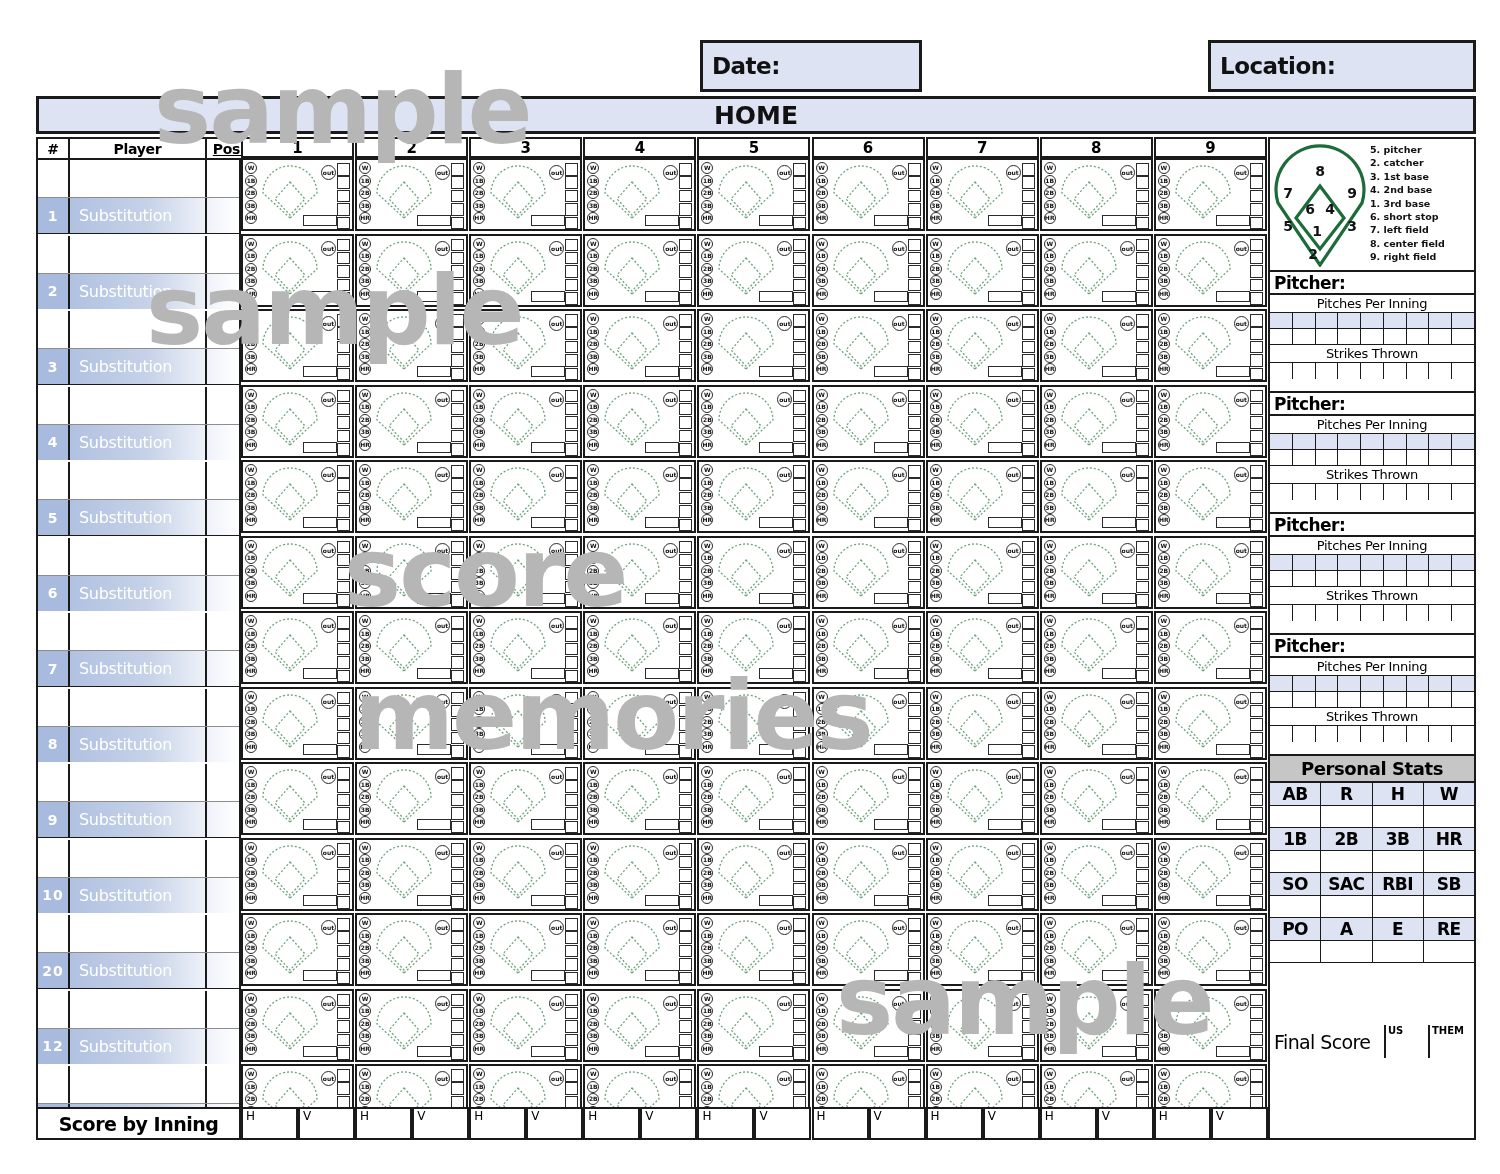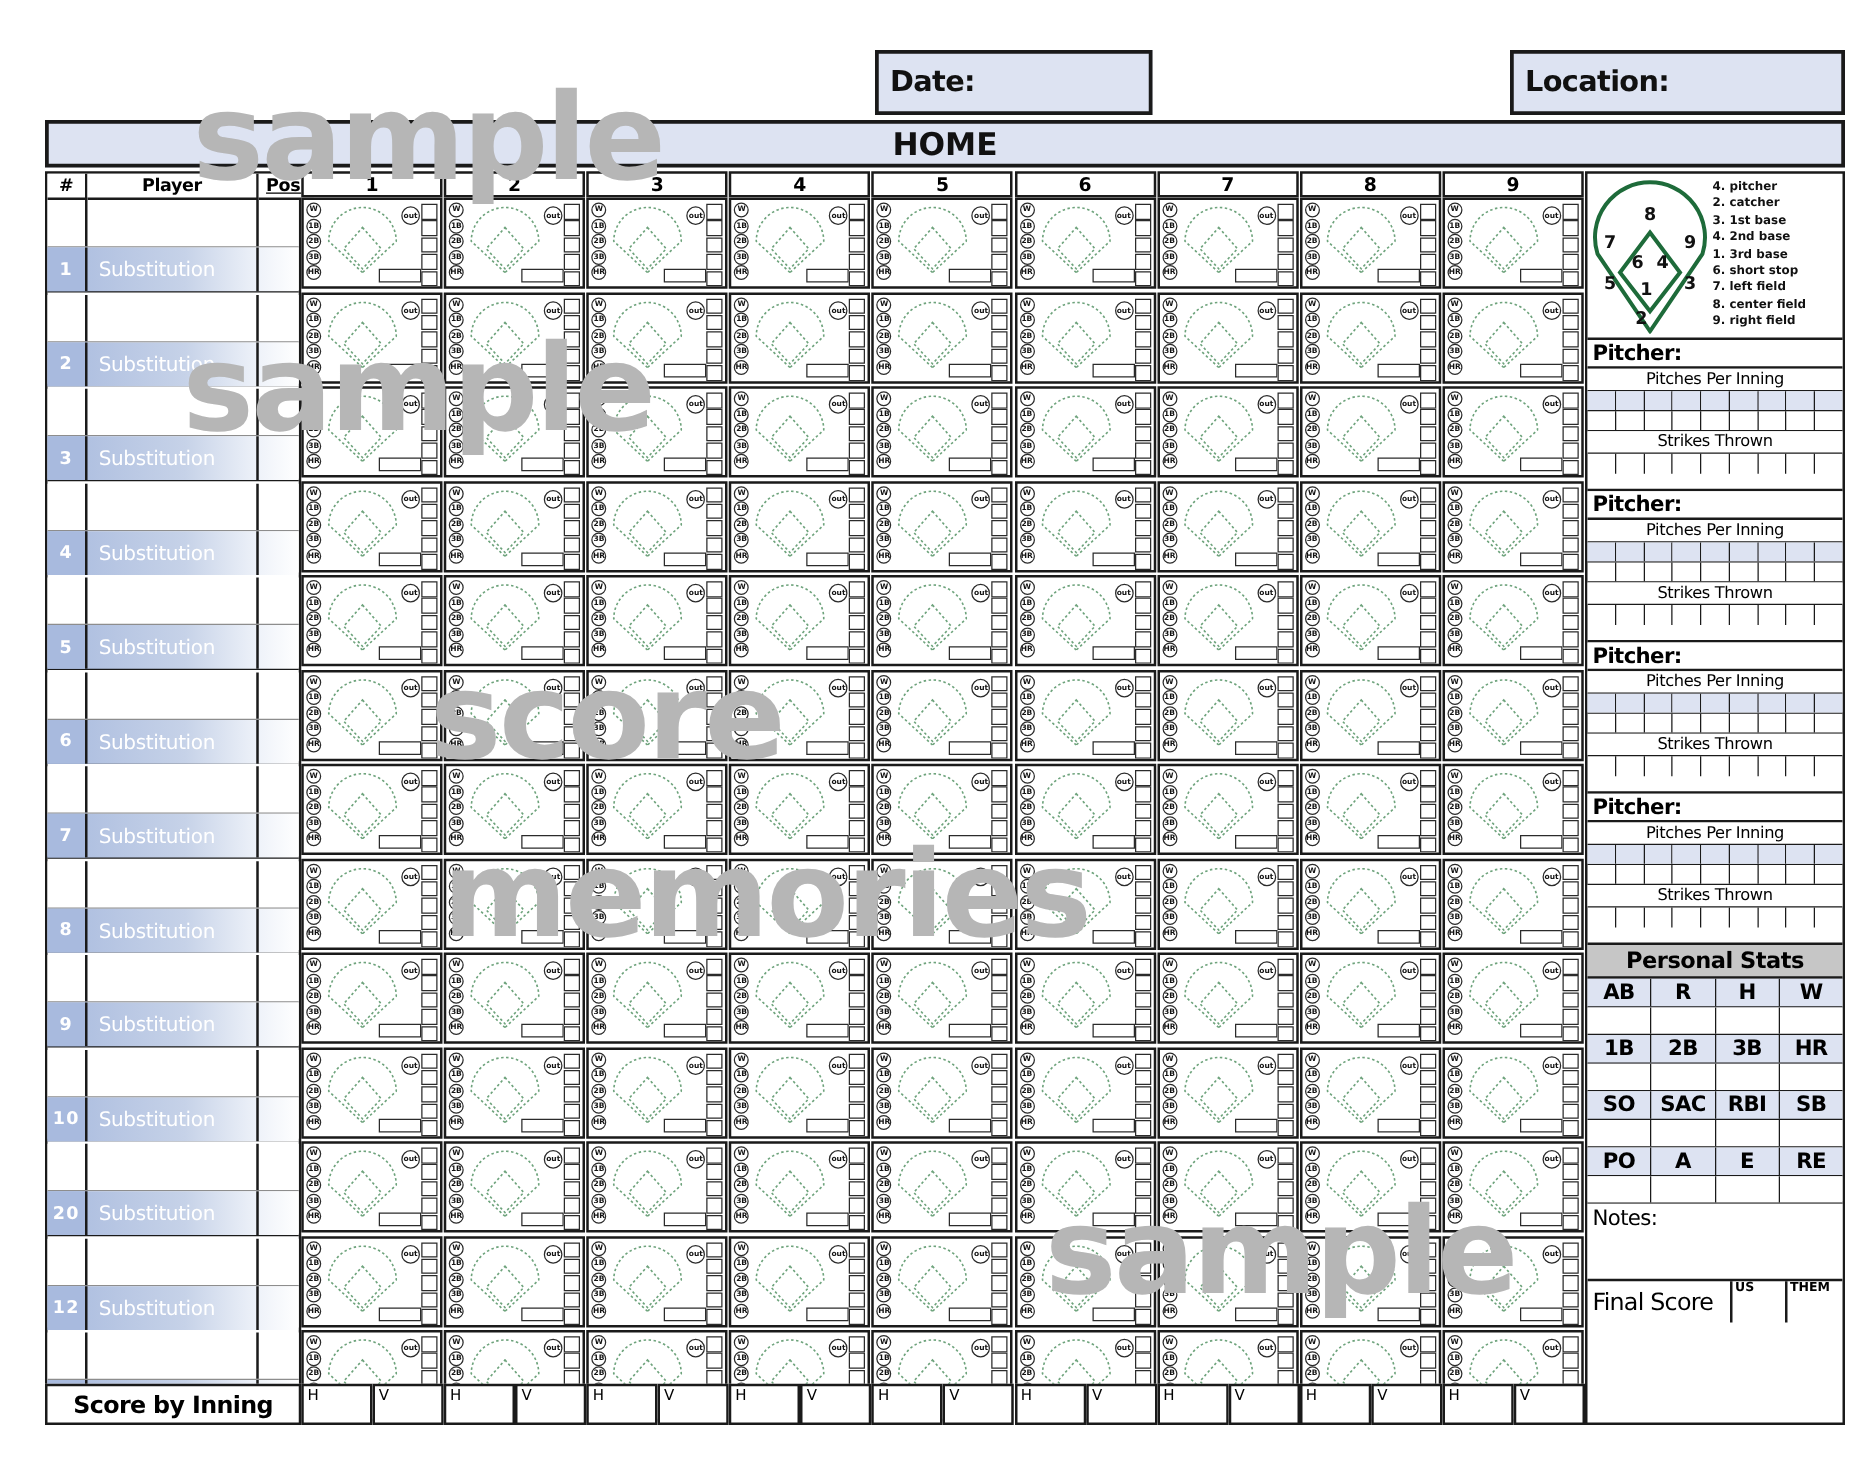--- a/index.html
+++ b/index.html
@@ -2784,21 +2784,21 @@
           <text x="16" y="57" font-size="14" font-weight="bold" text-anchor="middle" fill="#111">7</text>
           <text x="80" y="57" font-size="14" font-weight="bold" text-anchor="middle" fill="#111">9</text>
           <text x="38" y="73" font-size="14" font-weight="bold" text-anchor="middle" fill="#111">6</text>
           <text x="58" y="73" font-size="14" font-weight="bold" text-anchor="middle" fill="#111">4</text>
           <text x="16" y="90" font-size="14" font-weight="bold" text-anchor="middle" fill="#111">5</text>
           <text x="80" y="90" font-size="14" font-weight="bold" text-anchor="middle" fill="#111">3</text>
           <text x="45" y="95" font-size="14" font-weight="bold" text-anchor="middle" fill="#111">1</text>
           <text x="41" y="118" font-size="14" font-weight="bold" text-anchor="middle" fill="#111">2</text>
         </svg>
         <div id="poslist">
-            <div>4. pitcher</div>
+            <div>5. pitcher</div>
             <div>2. catcher</div>
             <div>3. 1st base</div>
             <div>4. 2nd base</div>
             <div>1. 3rd base</div>
             <div>6. short stop</div>
             <div>7. left field</div>
             <div>8. center field</div>
             <div>9. right field</div>
           </div>
       </div>
@@ -3005,23 +3005,20 @@
             </div>
             <div class="strow blank">
               <div></div>
               <div></div>
               <div></div>
               <div></div>
             </div>
           </div>
       </div>
 
-      <div id="notesblk" style="top: 824px; height: 62px;">
-        <span>Notes:</span>
-      </div>
 
       <div id="finalblk" style="top: 886px;">
         <div id="final-lbl">Final Score</div>
         <div class="final-sc">
           <u>US</u>
         </div>
         <div class="final-sc">
           <u>THEM</u>
         </div>
       </div>

